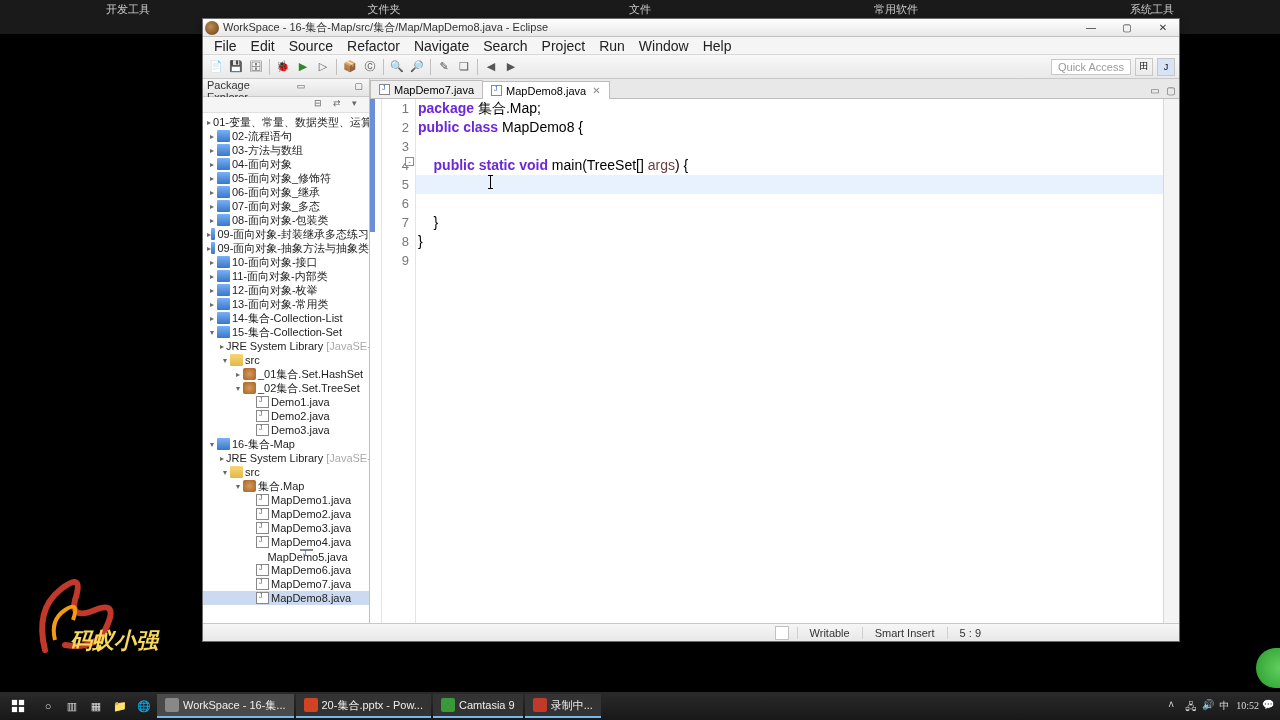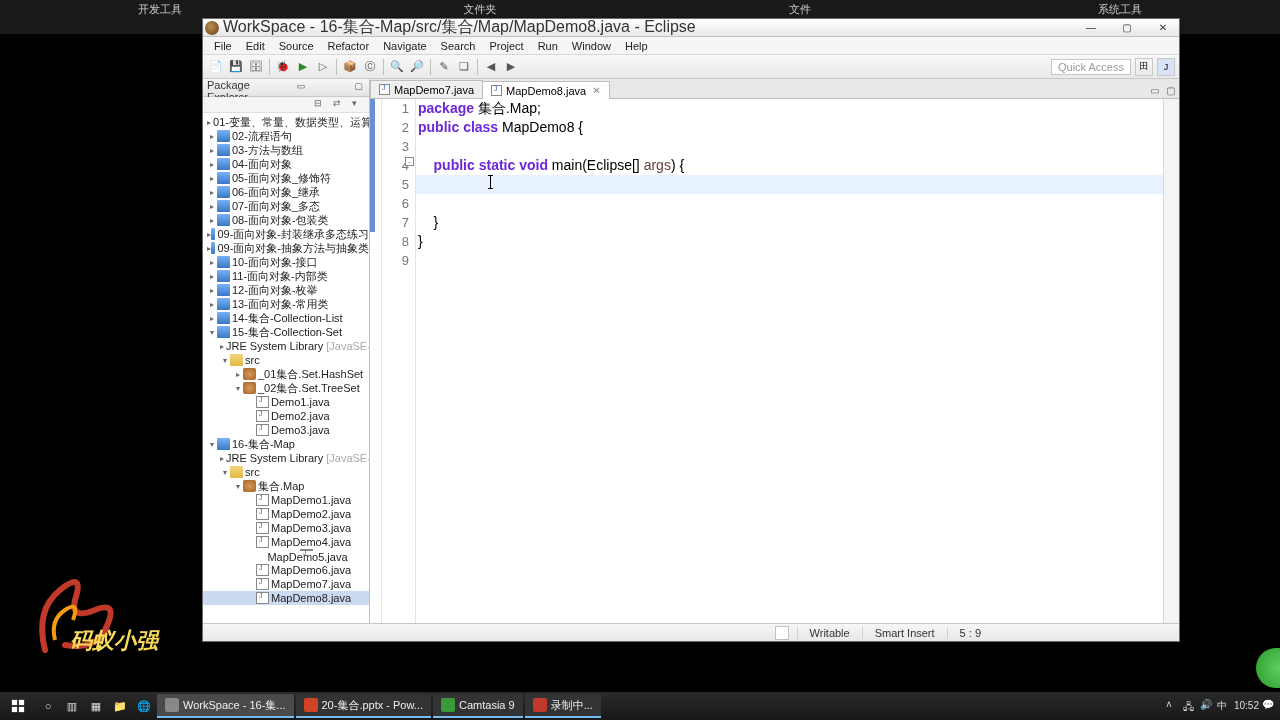--- a/index.html
+++ b/index.html
@@ -15,26 +15,26 @@
 
 
 .eclipse {
   position: absolute; left: 202px; top: 18px; width: 978px; height: 624px;
   background: #fff; border: 1px solid #6b6b6b; box-shadow: 0 2px 6px rgba(0,0,0,0.3);
   display: flex; flex-direction: column;
 }
 
 .titlebar { height: 18px; background: linear-gradient(#fefefe,#e8e8e8); display: flex; align-items: center; padding: 0 2px; border-bottom: 1px solid #c0c0c0; }
 .titlebar .icon { width: 14px; height: 14px; background: radial-gradient(circle at 40% 40%, #b89050,#6b3a1a); border-radius: 50%; margin-right: 4px; }
-.titlebar .title { font-size: 16px; color: #333; flex: 1; }
+.titlebar .title { font-size: 11px; color: #333; flex: 1; }
 .titlebar .win-btns { display: flex; gap: 8px; }
 .titlebar .win-btn { width: 28px; height: 14px; display: flex; align-items: center; justify-content: center; font-size: 10px; color: #333; }
 
 .menubar { height: 18px; background: #f5f5f5; display: flex; align-items: center; padding: 0 4px; border-bottom: 1px solid #d8d8d8; }
-.menubar .menu-item { font-size: 11px; color: #222; padding: 0 7px; cursor: default; }
+.menubar .menu-item { font-size: 14px; color: #222; padding: 0 7px; cursor: default; }
 
 .toolbar { height: 24px; background: linear-gradient(#f8f8f8,#e9e9e9); display: flex; align-items: center; padding: 0 4px; border-bottom: 1px solid #c8c8c8; gap: 2px; }
 .toolbar .tb { width: 18px; height: 18px; display: flex; align-items: center; justify-content: center; font-size: 11px; color: #555; }
 .toolbar .sep { width: 1px; height: 16px; background: #c0c0c0; margin: 0 2px; }
 .toolbar .spacer { flex: 1; }
 .toolbar .quick { font-size: 11px; color: #999; border: 1px solid #c8c8c8; padding: 1px 6px; background: #fff; }
 .toolbar .persp { width: 18px; height: 18px; border: 1px solid #c8c8c8; margin-left: 2px; display:flex; align-items:center; justify-content:center; font-size:9px;}
 
 .main { flex: 1; display: flex; min-height: 0; }
 
@@ -100,32 +100,33 @@
 
 .win-taskbar { position: absolute; left: 0; right: 0; bottom: 0; height: 28px; background: linear-gradient(#2a2a2a,#181818); display: flex; align-items: center; }
 .win-taskbar .start { width: 36px; height: 28px; display: flex; align-items: center; justify-content: center; }
 .win-taskbar .start svg { width: 14px; height: 14px; }
 .win-taskbar .tb-ic { width: 24px; height: 24px; display: flex; align-items: center; justify-content: center; color:#ddd; font-size:11px;}
 .win-taskbar .tb-app { height: 24px; padding: 0 8px; display: flex; align-items: center; gap: 4px; color: #eee; font-size: 11px; background: #333; margin: 0 1px; border-bottom:2px solid #76b9ed;}
 .win-taskbar .tb-app.active { background: #4a4a4a; }
 .win-taskbar .tb-app .ai { width: 14px; height: 14px; background:#888; border-radius:2px;}
 .win-taskbar .tray { margin-left: auto; display: flex; align-items: center; gap: 3px; padding-right: 4px; color:#ddd; font-size:10px;}
 .win-taskbar .tray .tic { width:14px; height:14px; }
-.win-taskbar .tray .clock { text-align:right; line-height:1;}
+.win-taskbar .tray .clock { text-align:right; line-height:1;font-family:Liberation Serif, serif;}
 
 
 .green-circle { position:absolute; right:0; bottom:32px; width:24px; height:40px; background: radial-gradient(circle at 100% 50%, #5fcf5f,#2a9a2a); border-radius: 20px 0 0 20px;}
 </style>
 </head>
 <body>
 
 <div class="top-strip">
   <div class="ts-item">开发工具</div>
   <div class="ts-item">文件夹</div>
   <div class="ts-item">文件</div>
+  <div class="ts-item">常用软件</div>
   <div class="ts-item">系统工具</div>
 </div>
 
 <div class="logo">
 <svg viewBox="0 0 140 100">
       <path d="M20 90 Q10 50 35 30 Q60 10 50 40 Q45 60 70 50 Q95 40 80 70 Q70 90 40 85" fill="none" stroke="#c0392b" stroke-width="6" stroke-linecap="round"></path>
       <path d="M30 80 Q25 60 40 50 Q55 40 48 60" fill="none" stroke="#f39c12" stroke-width="4"></path>
       <text x="45" y="88" font-size="22" fill="#f8d95a" font-weight="bold" font-style="italic">码蚁小强</text>
     </svg>
 </div>
@@ -405,21 +406,21 @@
             <div class="ln">7</div>
             <div class="ln">8</div>
             <div class="ln">9</div>
           </div>
         <div class="method-marker" style="top:58px;">-</div>
         <div class="code">
           <div class="hl" style="top:76px;"></div>
           <div class="cl"><span class="kw">package</span><span> 集合.Map;</span></div>
           <div class="cl"><span class="kw">public</span> <span class="kw">class</span><span> MapDemo8 {</span></div>
           <div class="cl"></div>
-          <div class="cl">    <span class="kw">public</span> <span class="kw">static</span> <span class="kw">void</span><span> main(Eclipse[] </span><span style="color:#6a3e3e">args</span><span>) {</span></div>
+          <div class="cl">    <span class="kw">public</span> <span class="kw">static</span> <span class="kw">void</span><span> main(TreeSet[] </span><span style="color:#6a3e3e">args</span><span>) {</span></div>
           <div class="cl">        <span class="cursor"></span><span class="ibeam"></span></div>
           <div class="cl"></div>
           <div class="cl">    }</div>
           <div class="cl">}</div>
           <div class="cl"></div>
         </div>
         <div class="vscroll"></div>
       </div>
     </div>
   </div>

